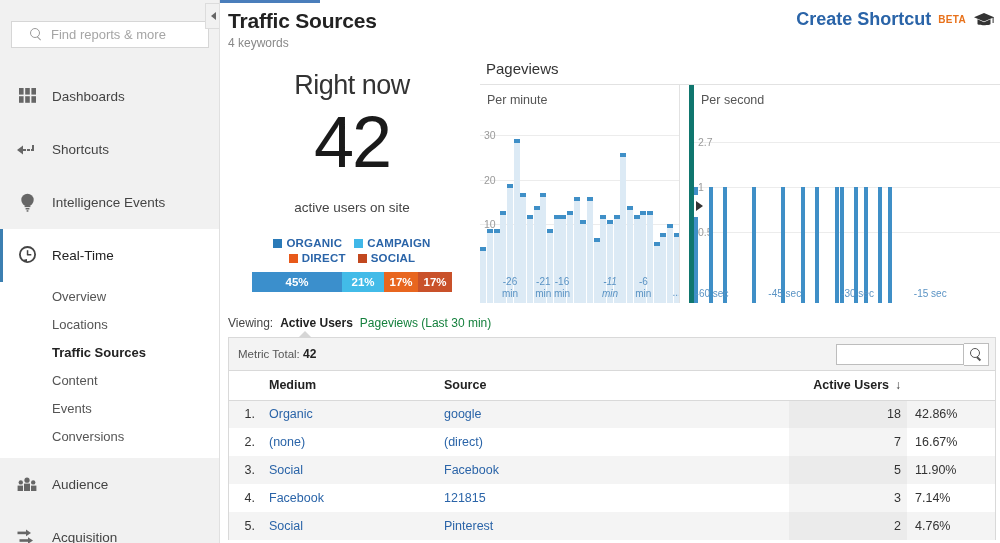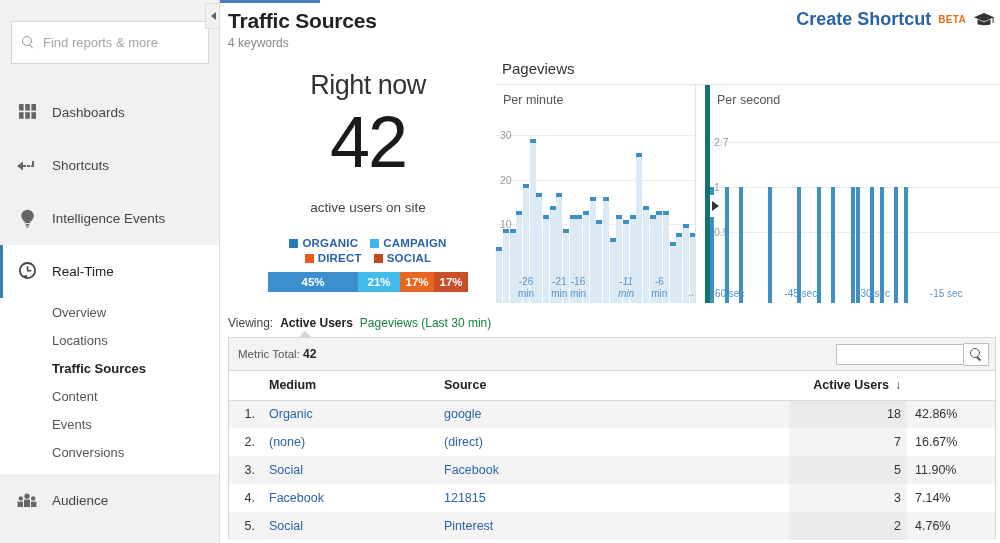--- a/index.html
+++ b/index.html
@@ -17,25 +17,25 @@
   #sidebar {
     width: 220px; height: 543px;
     background: #f1f1f1;
     border-right: 1px solid #e0e0e0;
     position: relative;
     flex: 0 0 220px;
     overflow: hidden;
   }
   .search-wrap {
     margin: 21px 10px 0 11px;
-    height: 43px;
+    height: 27px;
     background: #fff;
     border: 1px solid #d6d6d6;
     display: flex; align-items: center;
-    padding: 0 10px;
+    padding: 0 18px;
   }
   .search-wrap .mag {
     width: 13px; height: 13px; flex: 0 0 13px;
     position: relative; margin-right: 6px;
   }
   .search-wrap .mag::before {
     content: ""; position: absolute; left: 0; top: 0;
     width: 8px; height: 8px; border: 1.4px solid #9b9b9b; border-radius: 50%;
   }
   .search-wrap .mag::after {
@@ -103,21 +103,21 @@
     position: absolute; right: 5px; top: 9px;
     display: flex; align-items: center; gap: 7px;
   }
   .shortcut-link {
     font-size: 18px; font-weight: bold; color: #2a64a8; cursor: pointer;
   }
   .beta-tag { font-size: 10px; font-weight: bold; color: #e8711a; letter-spacing: .3px; }
   .cap-icon { width: 22px; height: 16px; display: block; cursor: pointer; }
 
   
-  .widgets { display: flex; height: 252px; padding-left: 20px; }
+  .widgets { display: flex; height: 252px; padding-left: 4px; }
   .rightnow {
     width: 256px; flex: 0 0 256px; text-align: center;
     padding-top: 14px;
   }
   .rn-title { font-size: 27px; color: #333; font-weight: normal; letter-spacing: -.5px; }
   .rn-count {
     font-size: 72px; line-height: 78px; color: #1a1a1a;
     font-weight: normal; margin-top: 2px; letter-spacing: -2px;
   }
   .rn-label { font-size: 13.5px; color: #444; margin-top: 19px; }

